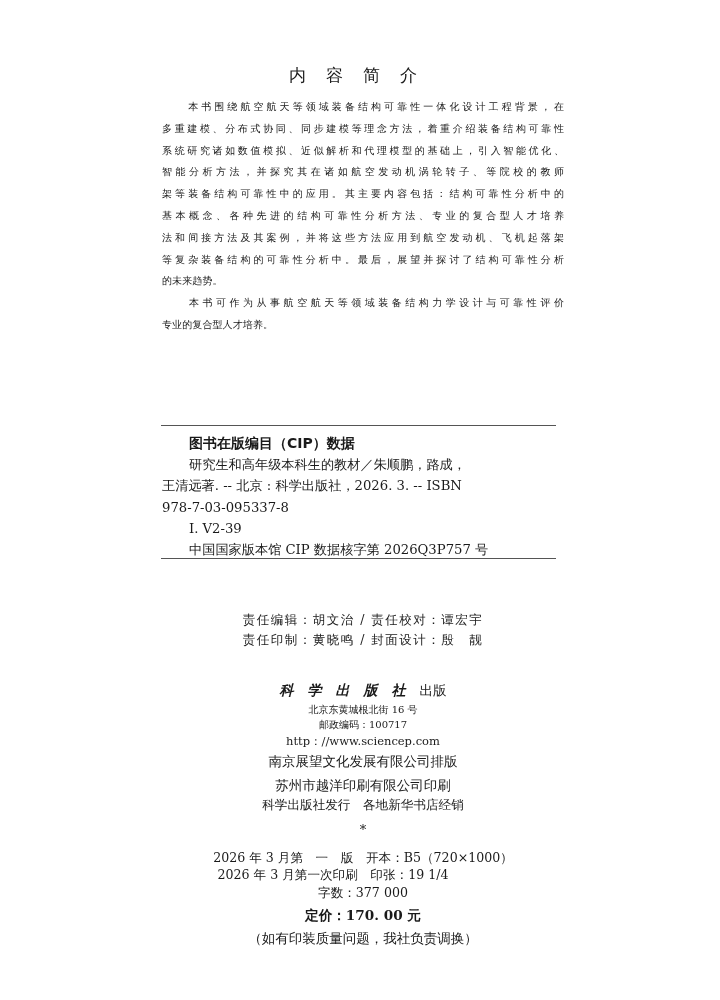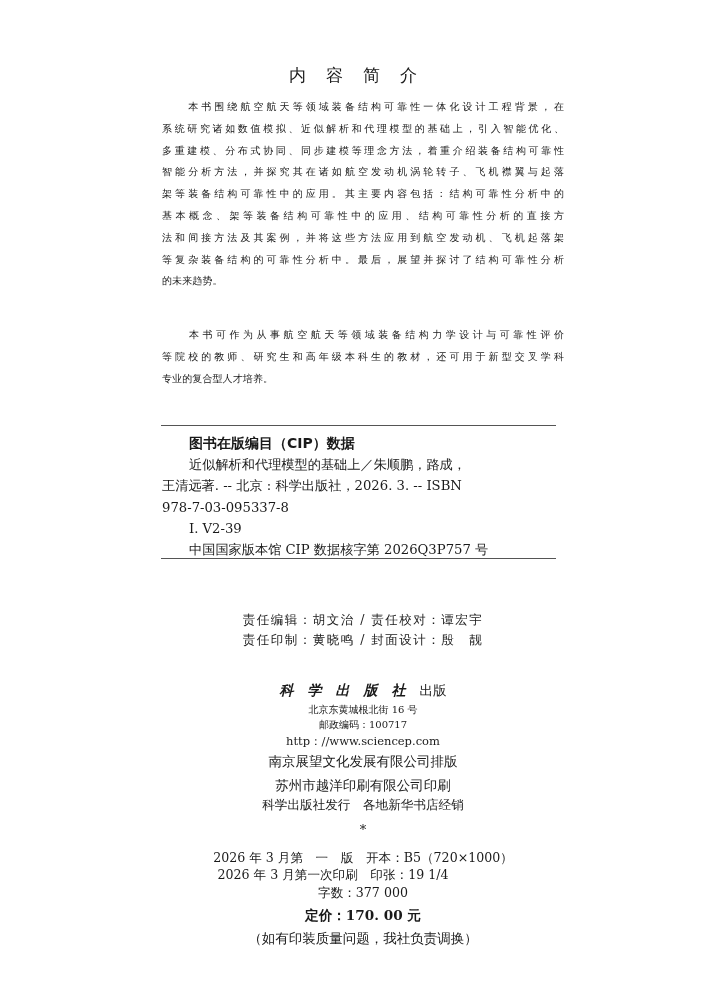--- a/index.html
+++ b/index.html
@@ -25,41 +25,40 @@
   .med2 { font-size:12.6px; }
   .price { font-weight:bold; font-size:13.6px; }
 </style>
 </head>
 <body>
 
 <div class="abs title">内容简介</div>
 
 <div class="para" style="top:96px;">
   <span class="line">　　本书围绕航空航天等领域装备结构可靠性一体化设计工程背景，在</span>
+  <span class="line">多重建模、分布式协同、同步建模等理念方法，着重介绍装备结构可靠性</span>
   <span class="line">系统研究诸如数值模拟、近似解析和代理模型的基础上，引入智能优化、</span>
-  <span class="line">多重建模、分布式协同、同步建模等理念方法，着重介绍装备结构可靠性</span>
-  <span class="line">智能分析方法，并探究其在诸如航空发动机涡轮转子、飞机襟翼与起落</span>
+  <span class="line">智能分析方法，并探究其在诸如航空发动机涡轮转子、等院校的教师</span>
   <span class="line">架等装备结构可靠性中的应用。其主要内容包括：结构可靠性分析中的</span>
-  <span class="line">基本概念、架等装备结构可靠性中的应用、结构可靠性分析的直接方</span>
+  <span class="line">基本概念、各种先进的结构可靠性分析方法、专业的复合型人才培养</span>
   <span class="line">法和间接方法及其案例，并将这些方法应用到航空发动机、飞机起落架</span>
   <span class="line">等复杂装备结构的可靠性分析中。最后，展望并探讨了结构可靠性分析</span>
   <span class="line last">的未来趋势。</span>
 </div>
 
-<div class="para" style="top:292px;margin-top:32px;">
+<div class="para" style="top:292px;">
   <span class="line">　　本书可作为从事航空航天等领域装备结构力学设计与可靠性评价</span>
-  <span class="line">等院校的教师、研究生和高年级本科生的教材，还可用于新型交叉学科</span>
   <span class="line last">专业的复合型人才培养。</span>
 </div>
 
 <div class="rule" style="top:425px;"></div>
 
 <div class="cip" style="top:433px;">
   <span class="l ind bold">图书在版编目（CIP）数据</span>
-  <span class="l ind">近似解析和代理模型的基础上／朱顺鹏，路成，</span>
+  <span class="l ind">研究生和高年级本科生的教材／朱顺鹏，路成，</span>
   <span class="l">王清远著. -- 北京 : 科学出版社，2026. 3. -- ISBN</span>
   <span class="l">978-7-03-095337-8</span>
   <span class="l ind">Ⅰ. V2-39</span>
   <span class="l ind">中国国家版本馆 CIP 数据核字第 2026Q3P757 号</span>
 </div>
 
 <div class="rule" style="top:558px;"></div>
 
 <div class="abs center staff" style="top:610px;">责任编辑：胡文治 / 责任校对：谭宏宇</div>
 <div class="abs center staff" style="top:630px;">责任印制：黄晓鸣 / 封面设计：殷　靓</div>

